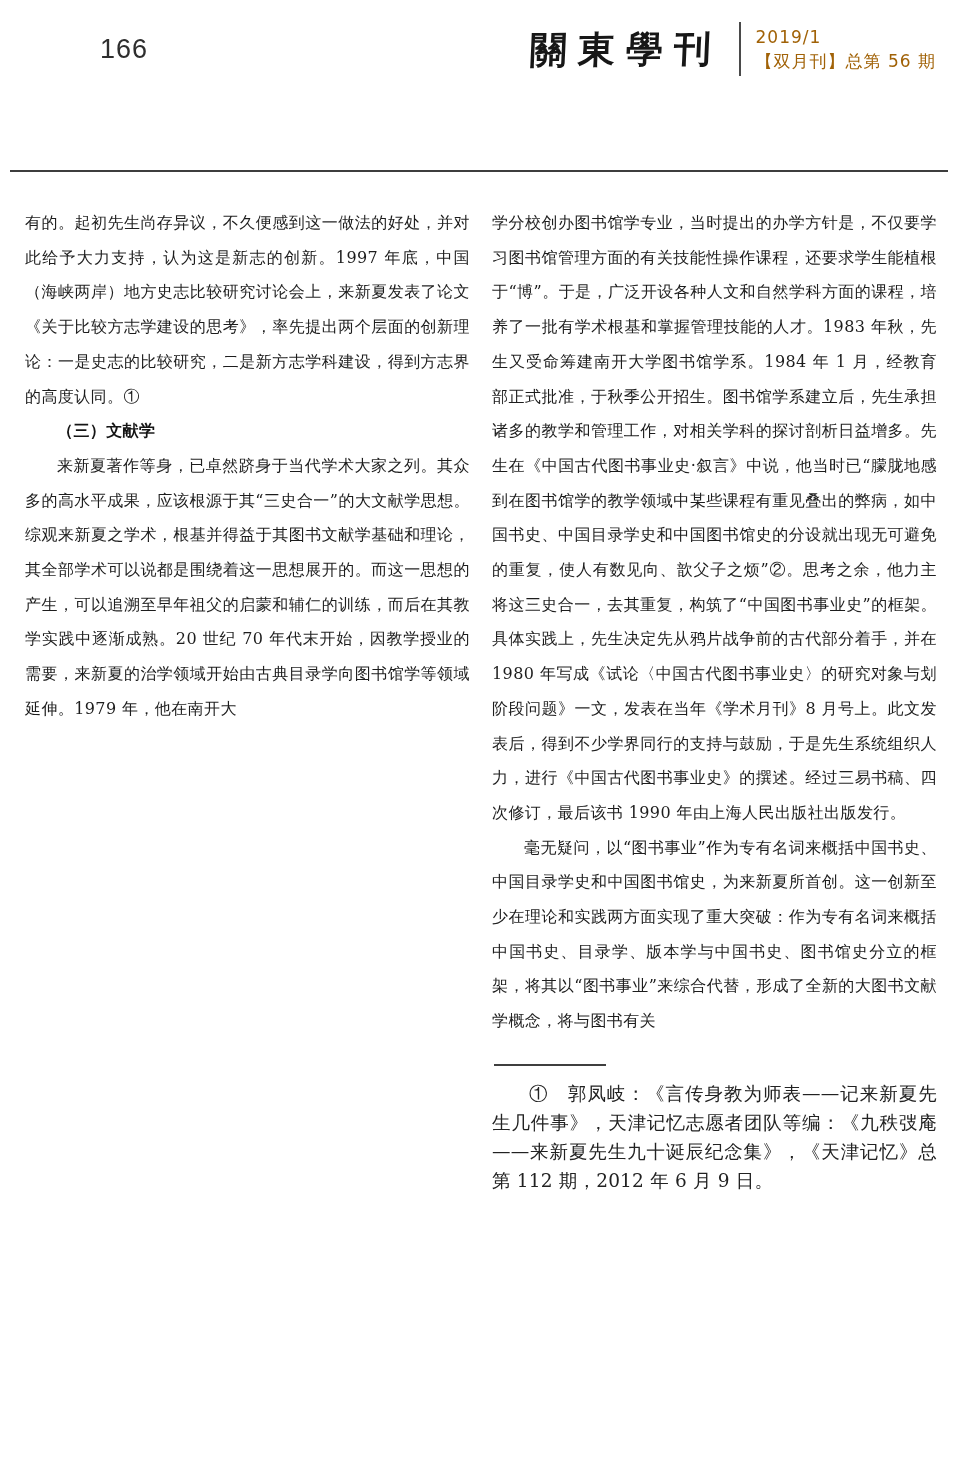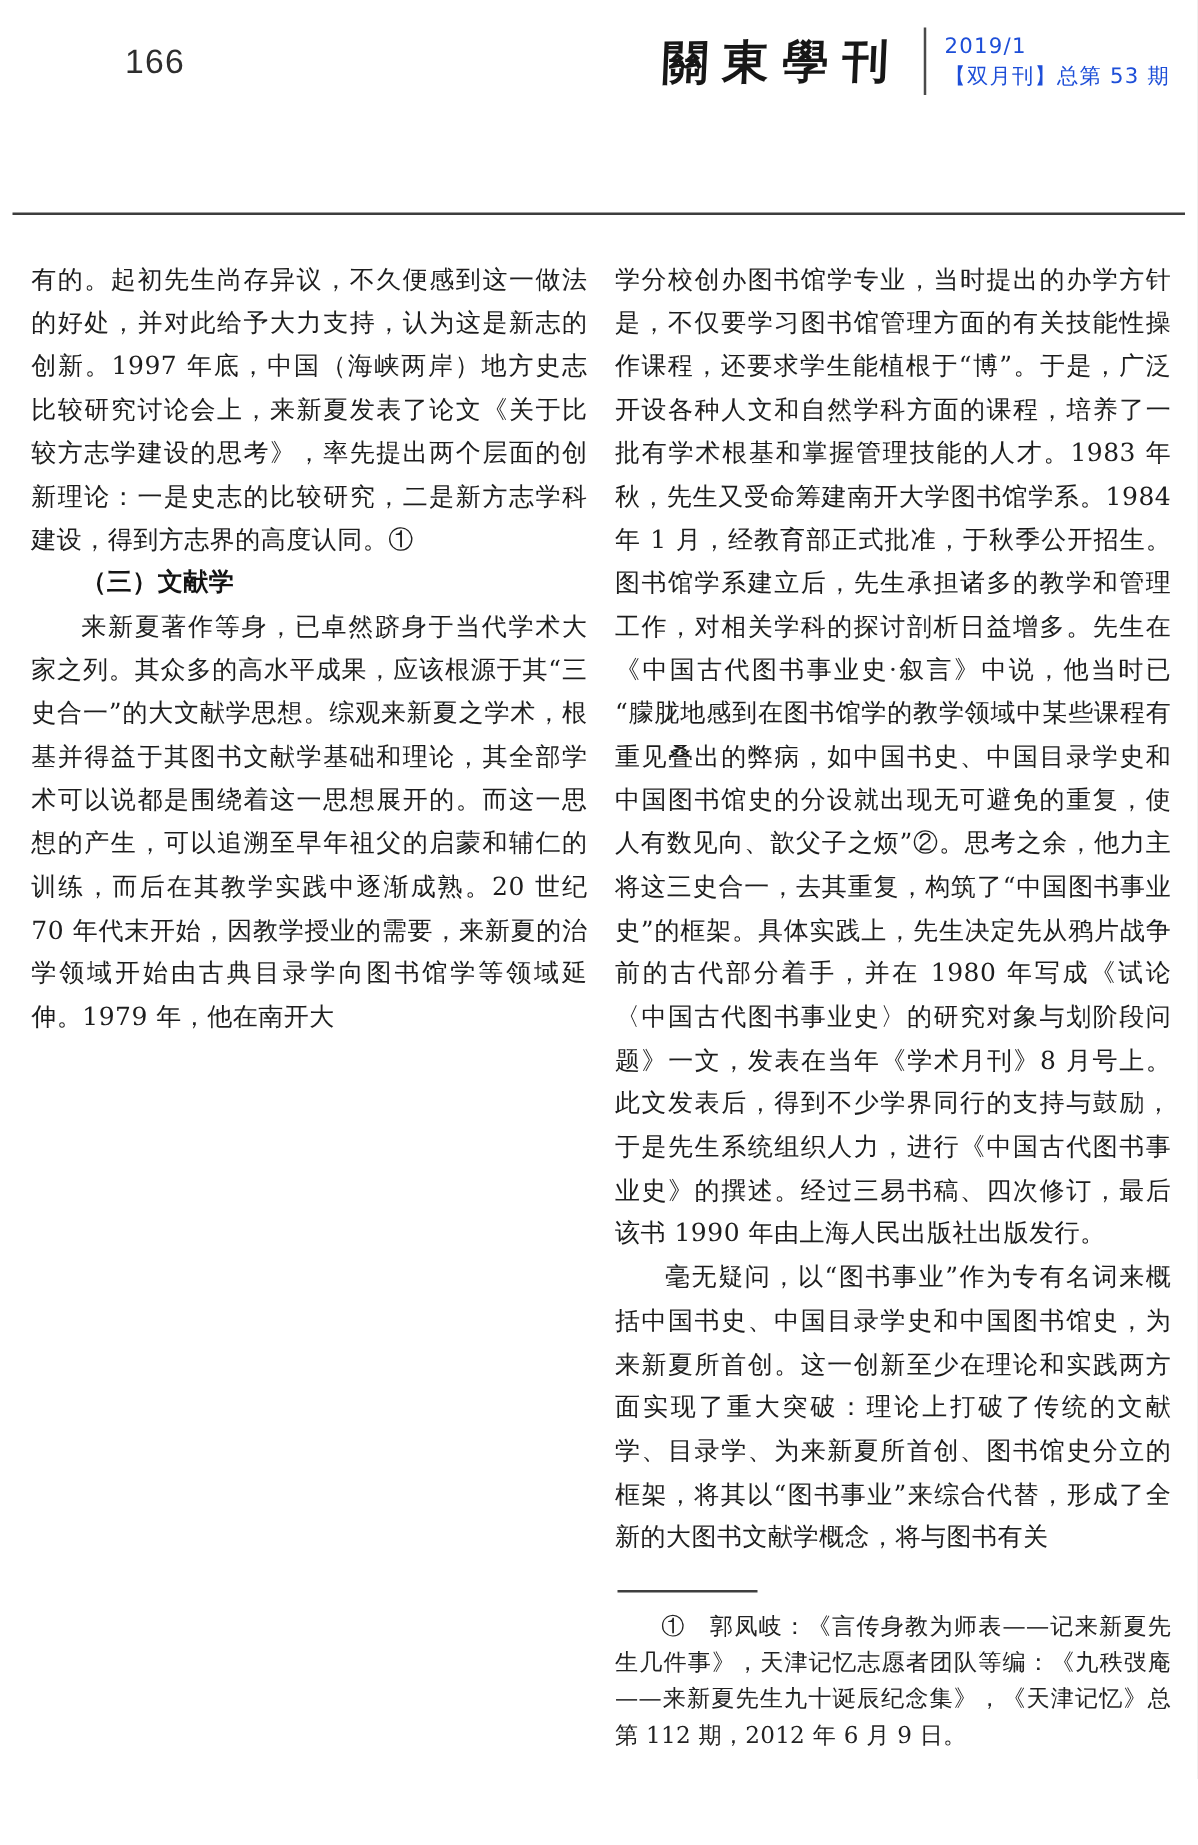--- a/index.html
+++ b/index.html
@@ -25,36 +25,36 @@
     font-family:"DejaVu Serif",serif;
     font-weight:700;font-size:37px;line-height:1;
     letter-spacing:11px;color:#171717;
     transform:skewX(-3deg) rotate(-0.5deg);
     white-space:nowrap;
     padding-right:2px;
   }
   .head-vline{width:2px;height:54px;background:#4a4a4a;}
   .issue{
     font-family:"DejaVu Sans","Liberation Sans",sans-serif;
-    font-size:17px;line-height:24px;color:#1d4ed8;
+    font-size:17px;line-height:24px;color:#a16207;
     letter-spacing:1px;white-space:nowrap;
   }
   .top-rule{
     position:absolute;top:170px;left:10px;right:10px;
     height:2px;background:#3d3d3d;
   }
   
   .columns{
     position:absolute;top:206px;left:25px;right:21px;
     display:flex;gap:22px;
   }
   .col{width:445px;flex:0 0 445px;}
   .para{
     margin:0;
-    font-size:20px;line-height:34.7px;
+    font-size:16px;line-height:34.7px;
     letter-spacing:0.4px;
     text-align:justify;
     text-justify:inter-ideograph;
     color:#1d1d1d;
   }
   .para.indent{text-indent:2em;}
   .para.heading{
     font-family:Liberation Sans, sans-serif;
     font-weight:700;
     text-indent:2em;
@@ -80,34 +80,34 @@
 
 <div class="page">
 
   <div class="page-num">166</div>
 
   <div class="masthead">
     <div class="logo">關東學刊</div>
     <div class="head-vline"></div>
     <div class="issue">
       <div>2019/1</div>
-      <div>【双月刊】总第 53 期</div>
+      <div>【双月刊】总第 56 期</div>
     </div>
   </div>
 
   <div class="top-rule"></div>
 
   <div class="columns">
     <div class="col" id="col-left">
         <p class="para">有的。起初先生尚存异议，不久便感到这一做法的好处，并对此给予大力支持，认为这是新志的创新。1997 年底，中国（海峡两岸）地方史志比较研究讨论会上，来新夏发表了论文《关于比较方志学建设的思考》，率先提出两个层面的创新理论：一是史志的比较研究，二是新方志学科建设，得到方志界的高度认同。①</p>
         <p class="para heading">（三）文献学</p>
         <p class="para indent">来新夏著作等身，已卓然跻身于当代学术大家之列。其众多的高水平成果，应该根源于其“三史合一”的大文献学思想。综观来新夏之学术，根基并得益于其图书文献学基础和理论，其全部学术可以说都是围绕着这一思想展开的。而这一思想的产生，可以追溯至早年祖父的启蒙和辅仁的训练，而后在其教学实践中逐渐成熟。20 世纪 70 年代末开始，因教学授业的需要，来新夏的治学领域开始由古典目录学向图书馆学等领域延伸。1979 年，他在南开大</p>
       </div>
     <div class="col" id="col-right">
 
     <p class="para">学分校创办图书馆学专业，当时提出的办学方针是，不仅要学习图书馆管理方面的有关技能性操作课程，还要求学生能植根于“博”。于是，广泛开设各种人文和自然学科方面的课程，培养了一批有学术根基和掌握管理技能的人才。1983 年秋，先生又受命筹建南开大学图书馆学系。1984 年 1 月，经教育部正式批准，于秋季公开招生。图书馆学系建立后，先生承担诸多的教学和管理工作，对相关学科的探讨剖析日益增多。先生在《中国古代图书事业史·叙言》中说，他当时已“朦胧地感到在图书馆学的教学领域中某些课程有重见叠出的弊病，如中国书史、中国目录学史和中国图书馆史的分设就出现无可避免的重复，使人有数见向、歆父子之烦”②。思考之余，他力主将这三史合一，去其重复，构筑了“中国图书事业史”的框架。具体实践上，先生决定先从鸦片战争前的古代部分着手，并在 1980 年写成《试论〈中国古代图书事业史〉的研究对象与划阶段问题》一文，发表在当年《学术月刊》8 月号上。此文发表后，得到不少学界同行的支持与鼓励，于是先生系统组织人力，进行《中国古代图书事业史》的撰述。经过三易书稿、四次修订，最后该书 1990 年由上海人民出版社出版发行。</p>
-        <p class="para indent">毫无疑问，以“图书事业”作为专有名词来概括中国书史、中国目录学史和中国图书馆史，为来新夏所首创。这一创新至少在理论和实践两方面实现了重大突破：理论上打破了传统的文献学、目录学、为来新夏所首创、图书馆史分立的框架，将其以“图书事业”来综合代替，形成了全新的大图书文献学概念，将与图书有关</p>
+        <p class="para indent">毫无疑问，以“图书事业”作为专有名词来概括中国书史、中国目录学史和中国图书馆史，为来新夏所首创。这一创新至少在理论和实践两方面实现了重大突破：作为专有名词来概括中国书史、目录学、版本学与中国书史、图书馆史分立的框架，将其以“图书事业”来综合代替，形成了全新的大图书文献学概念，将与图书有关</p>
         <div class="fn-sep"></div>
         <p class="footnote">①　郭凤岐：《言传身教为师表——记来新夏先生几件事》，天津记忆志愿者团队等编：《九秩弢庵——来新夏先生九十诞辰纪念集》，《天津记忆》总第 112 期，2012 年 6 月 9 日。</p>
       </div>
   </div>
 
 </div>
 
 </body></html>

